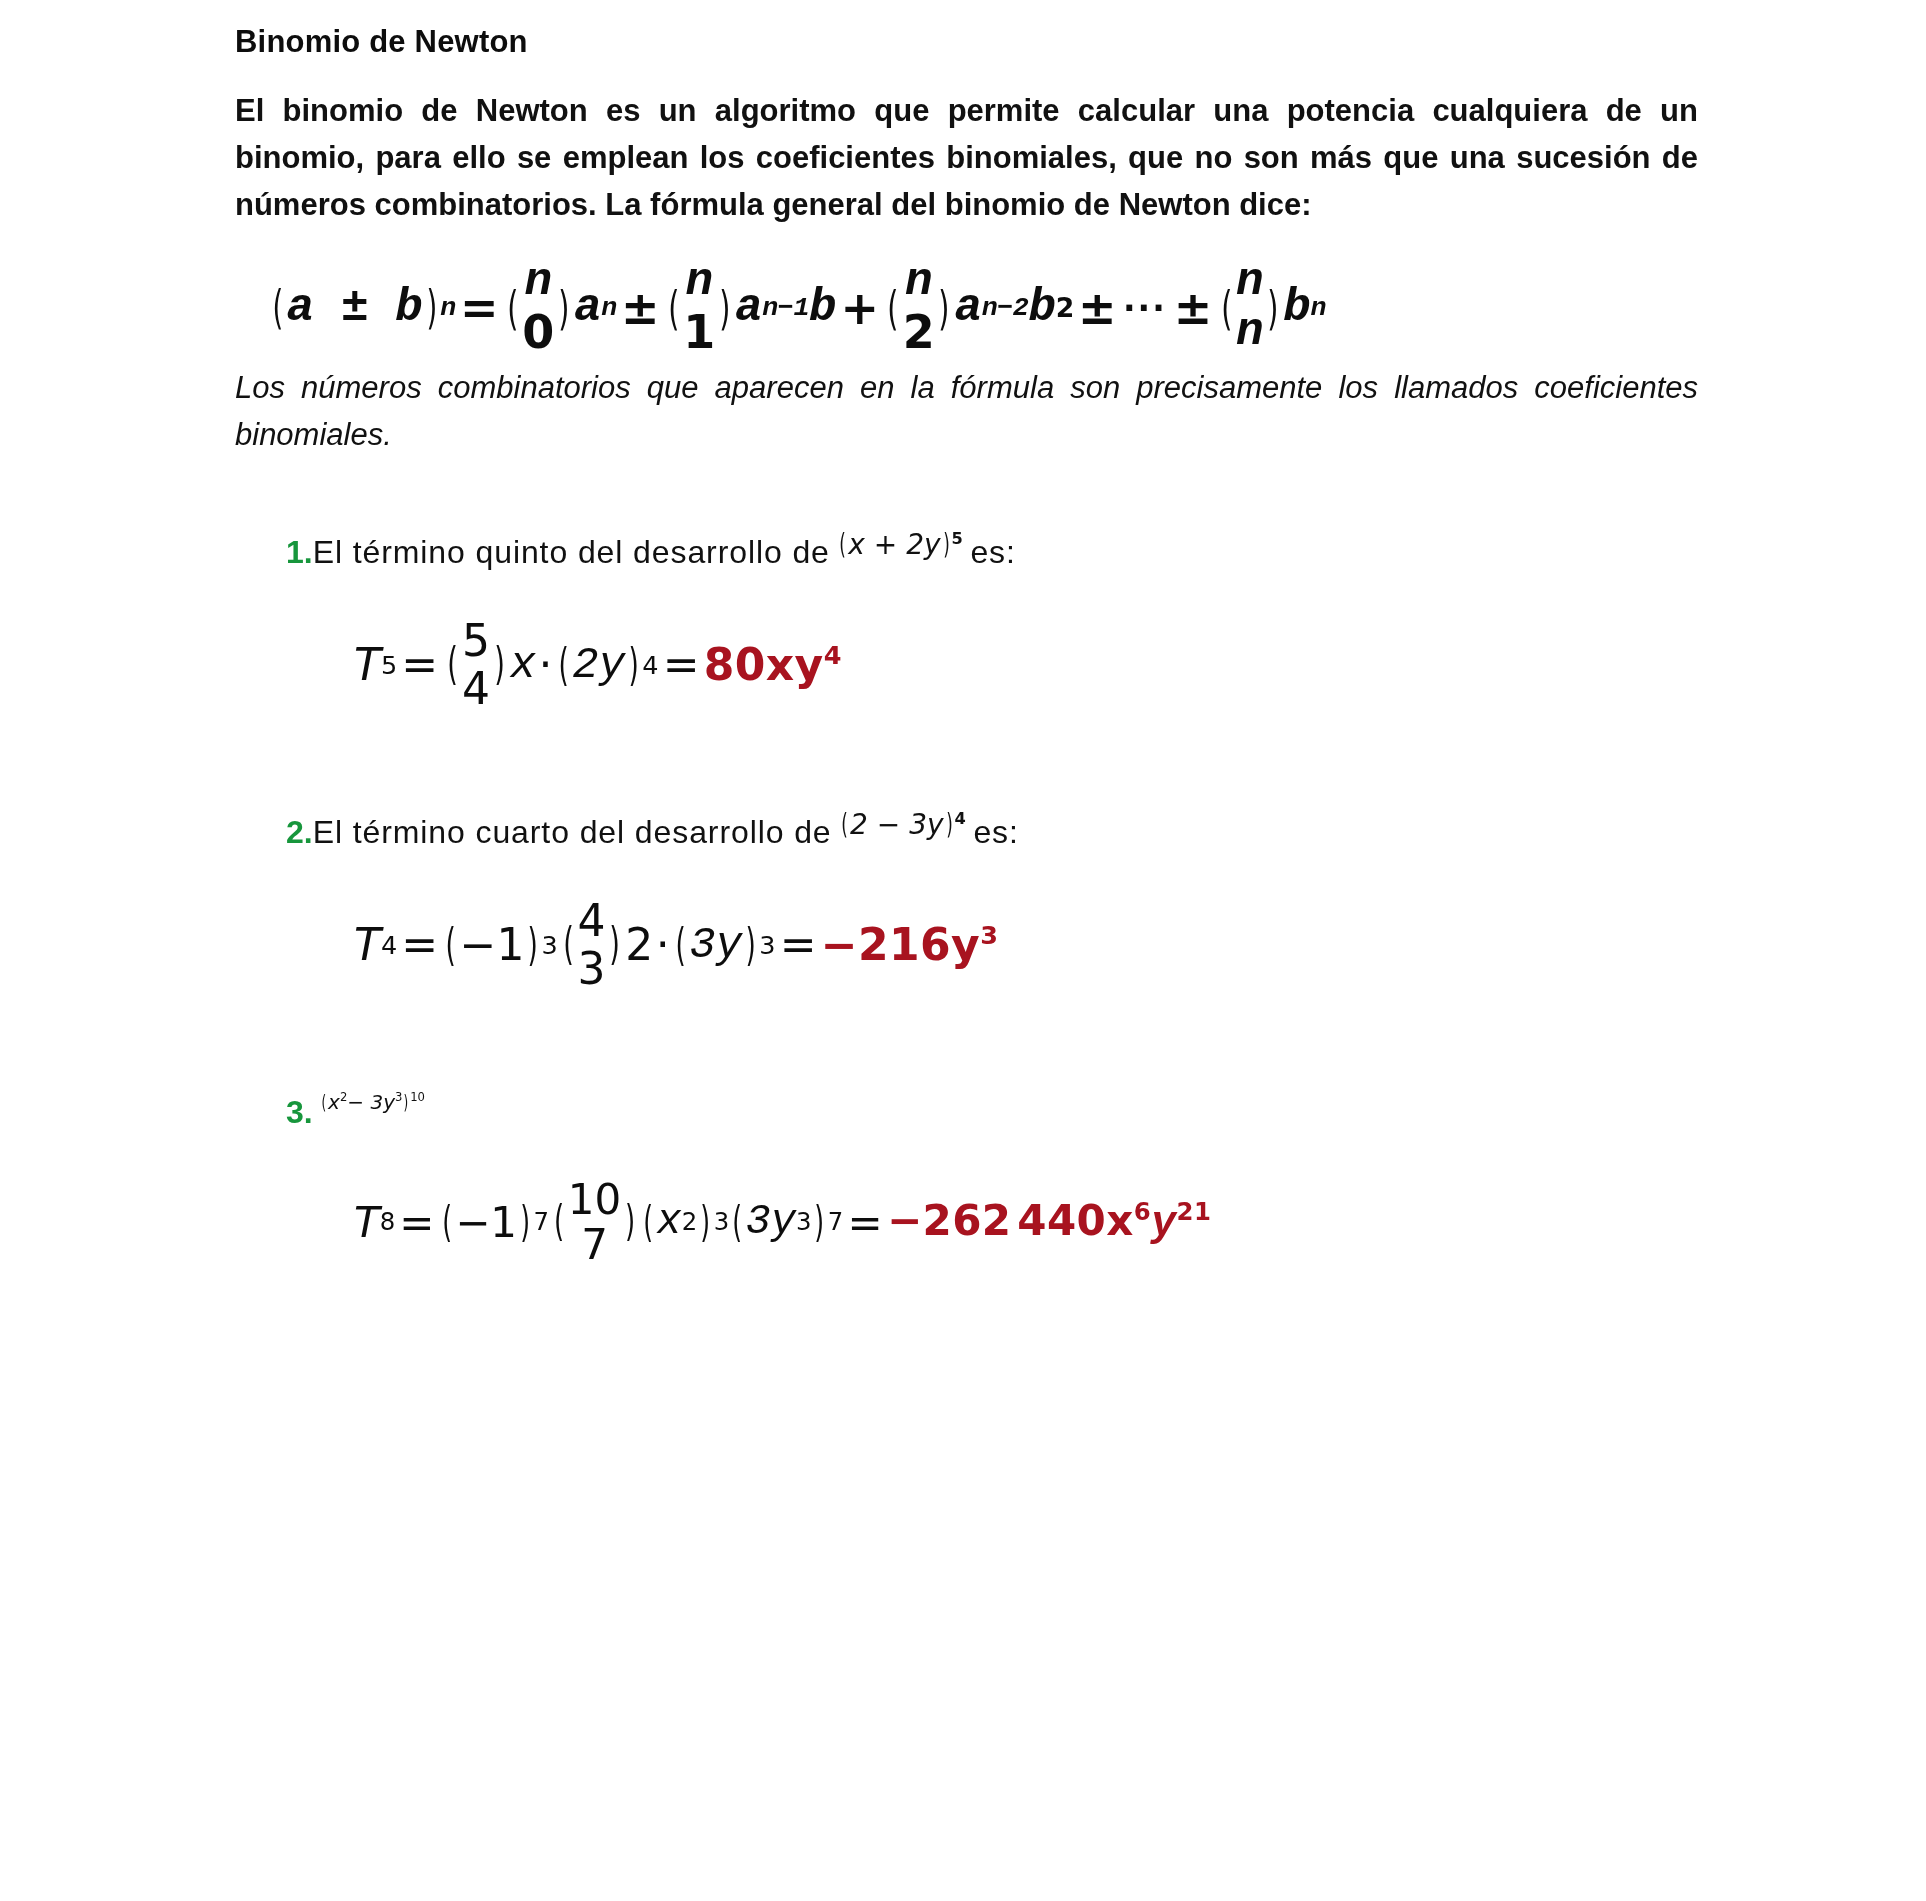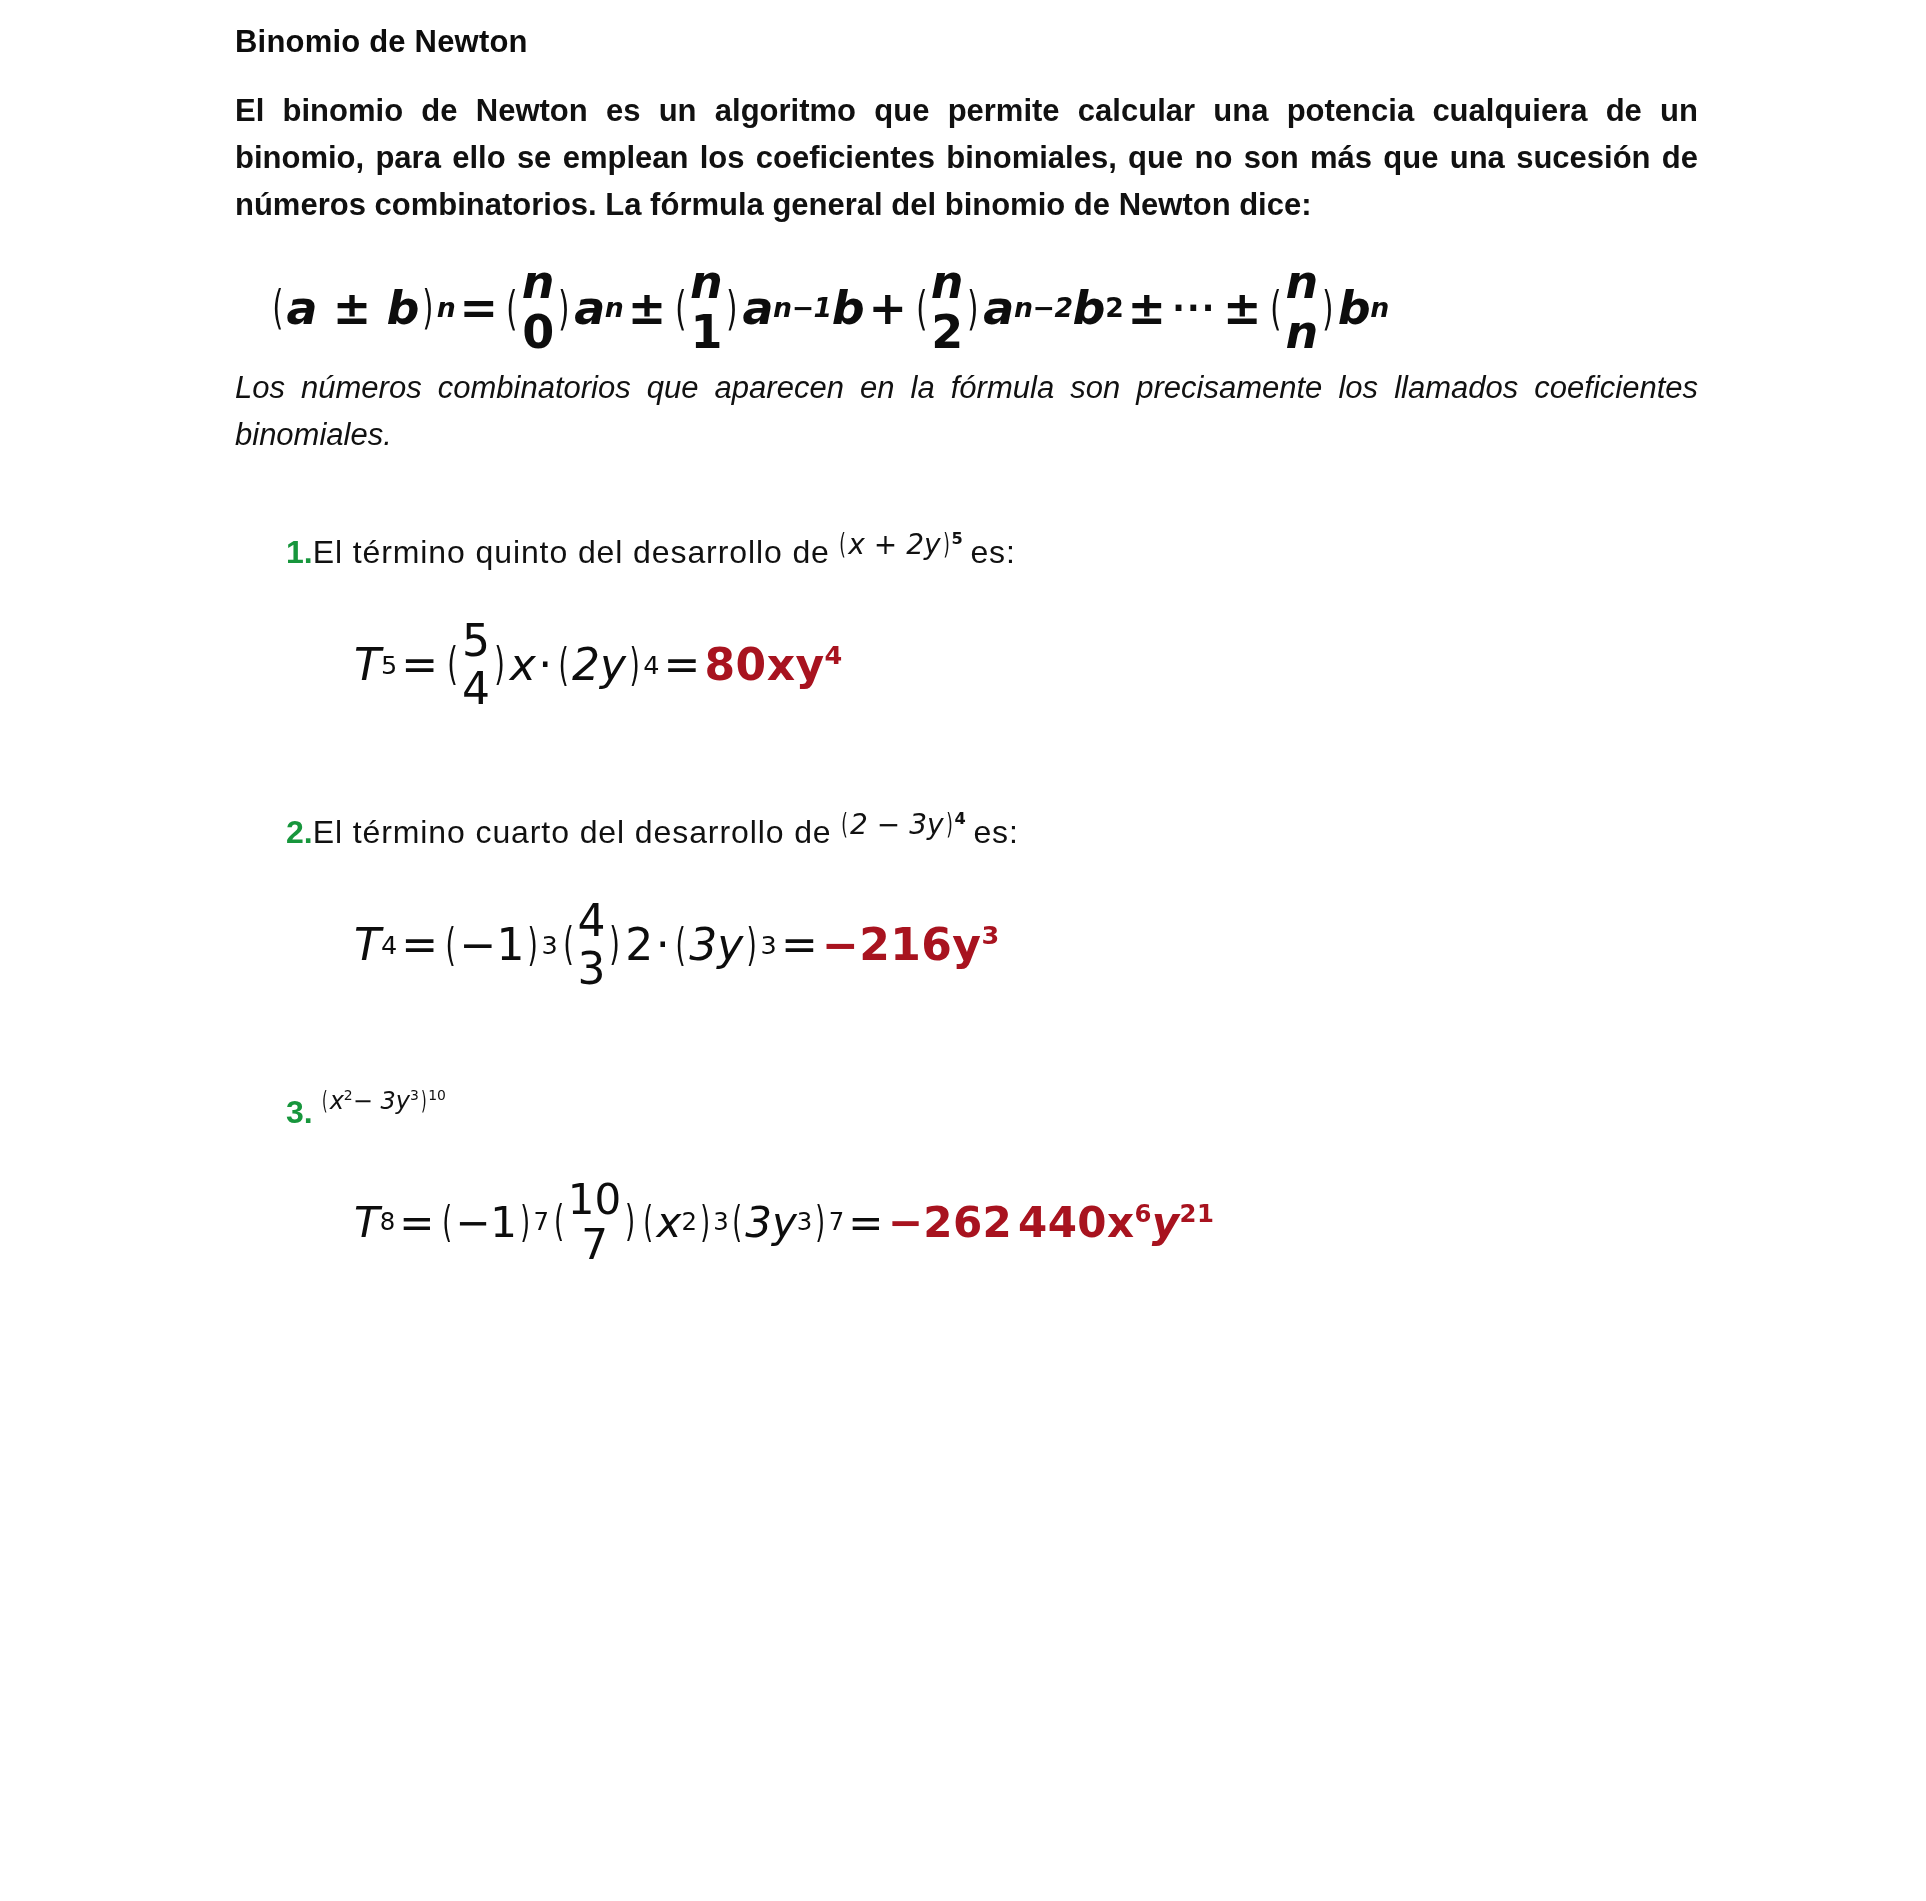--- a/index.html
+++ b/index.html
@@ -100,21 +100,21 @@
     vertical-align: super;
     line-height: 0;
   }
   sub.idx {
     font-size: 0.58em;
     vertical-align: sub;
     line-height: 0;
   }
   .op { margin: 0 4.2px; }
   .opn { margin: 0 2.5px; }
-  .ital { font-style: italic; }
+  .ital { font-style: italic; font-family: Liberation Mono, monospace; }
   .dots { letter-spacing: 2.1px; margin: 0 2.5px; font-size: 0.72em; }
 
   
   .ex-list { margin-top: 74px; }
 
   .ex-item { margin-left: 51px; }
   .ex-item + .ex-item { margin-top: 100px; }
 
   .ex-head {
     display: flex;
@@ -136,21 +136,21 @@
     font-family: "DejaVu Sans", sans-serif;
     font-style: italic;
     font-size: 28px;
     letter-spacing: 0;
     padding: 0 7.6px;
     position: relative;
     top: -9.3px;
   }
   .inline-math .bigparen { font-style: normal; }
   .inline-math sup.exp { font-style: normal; font-weight: bold; }
-  .inline-math-3 { font-size: 24px; top: -14.4px; }
+  .inline-math-3 { font-size: 20px; top: -14.4px; }
   .inline-math-3 sup.exp { font-weight: normal; }
 
   .ex-solution {
     margin-top: 45px;
     margin-left: 68px;
     font-size: 44px;
     letter-spacing: 0;
   }
   .ex-solution .t-label { font-style: italic; }
   .result {

